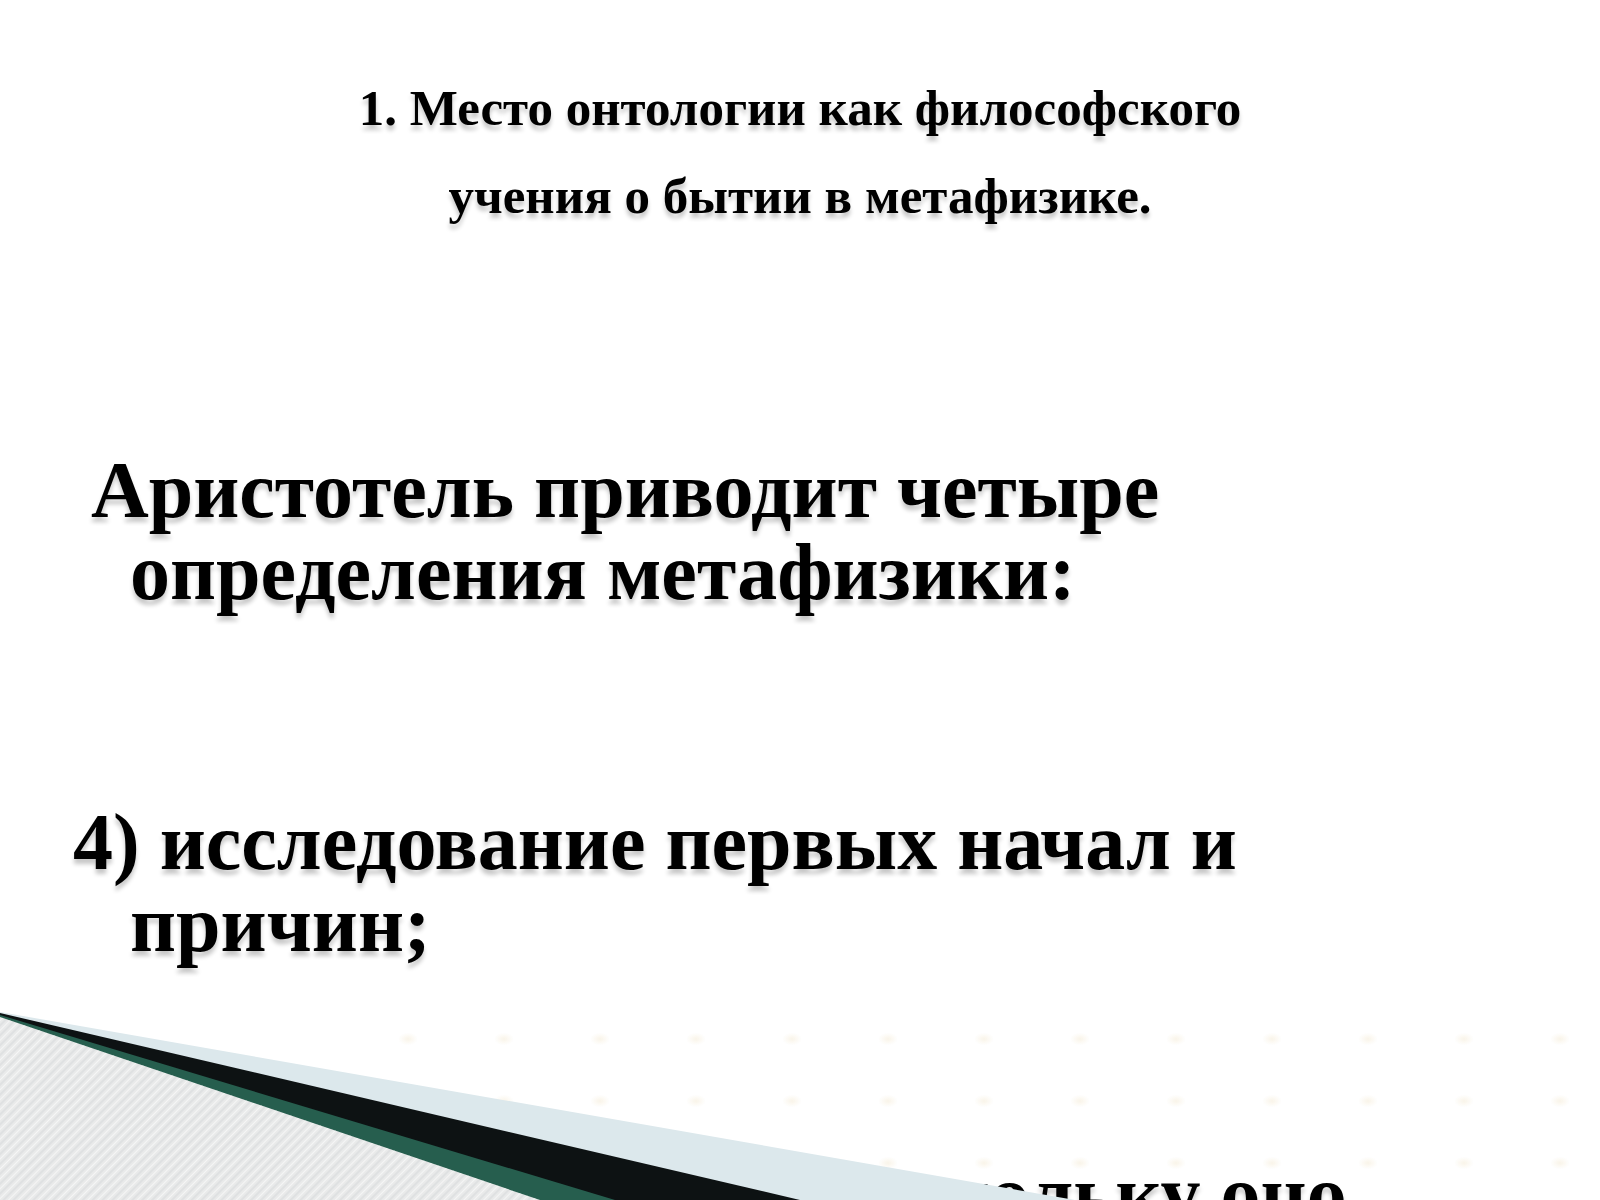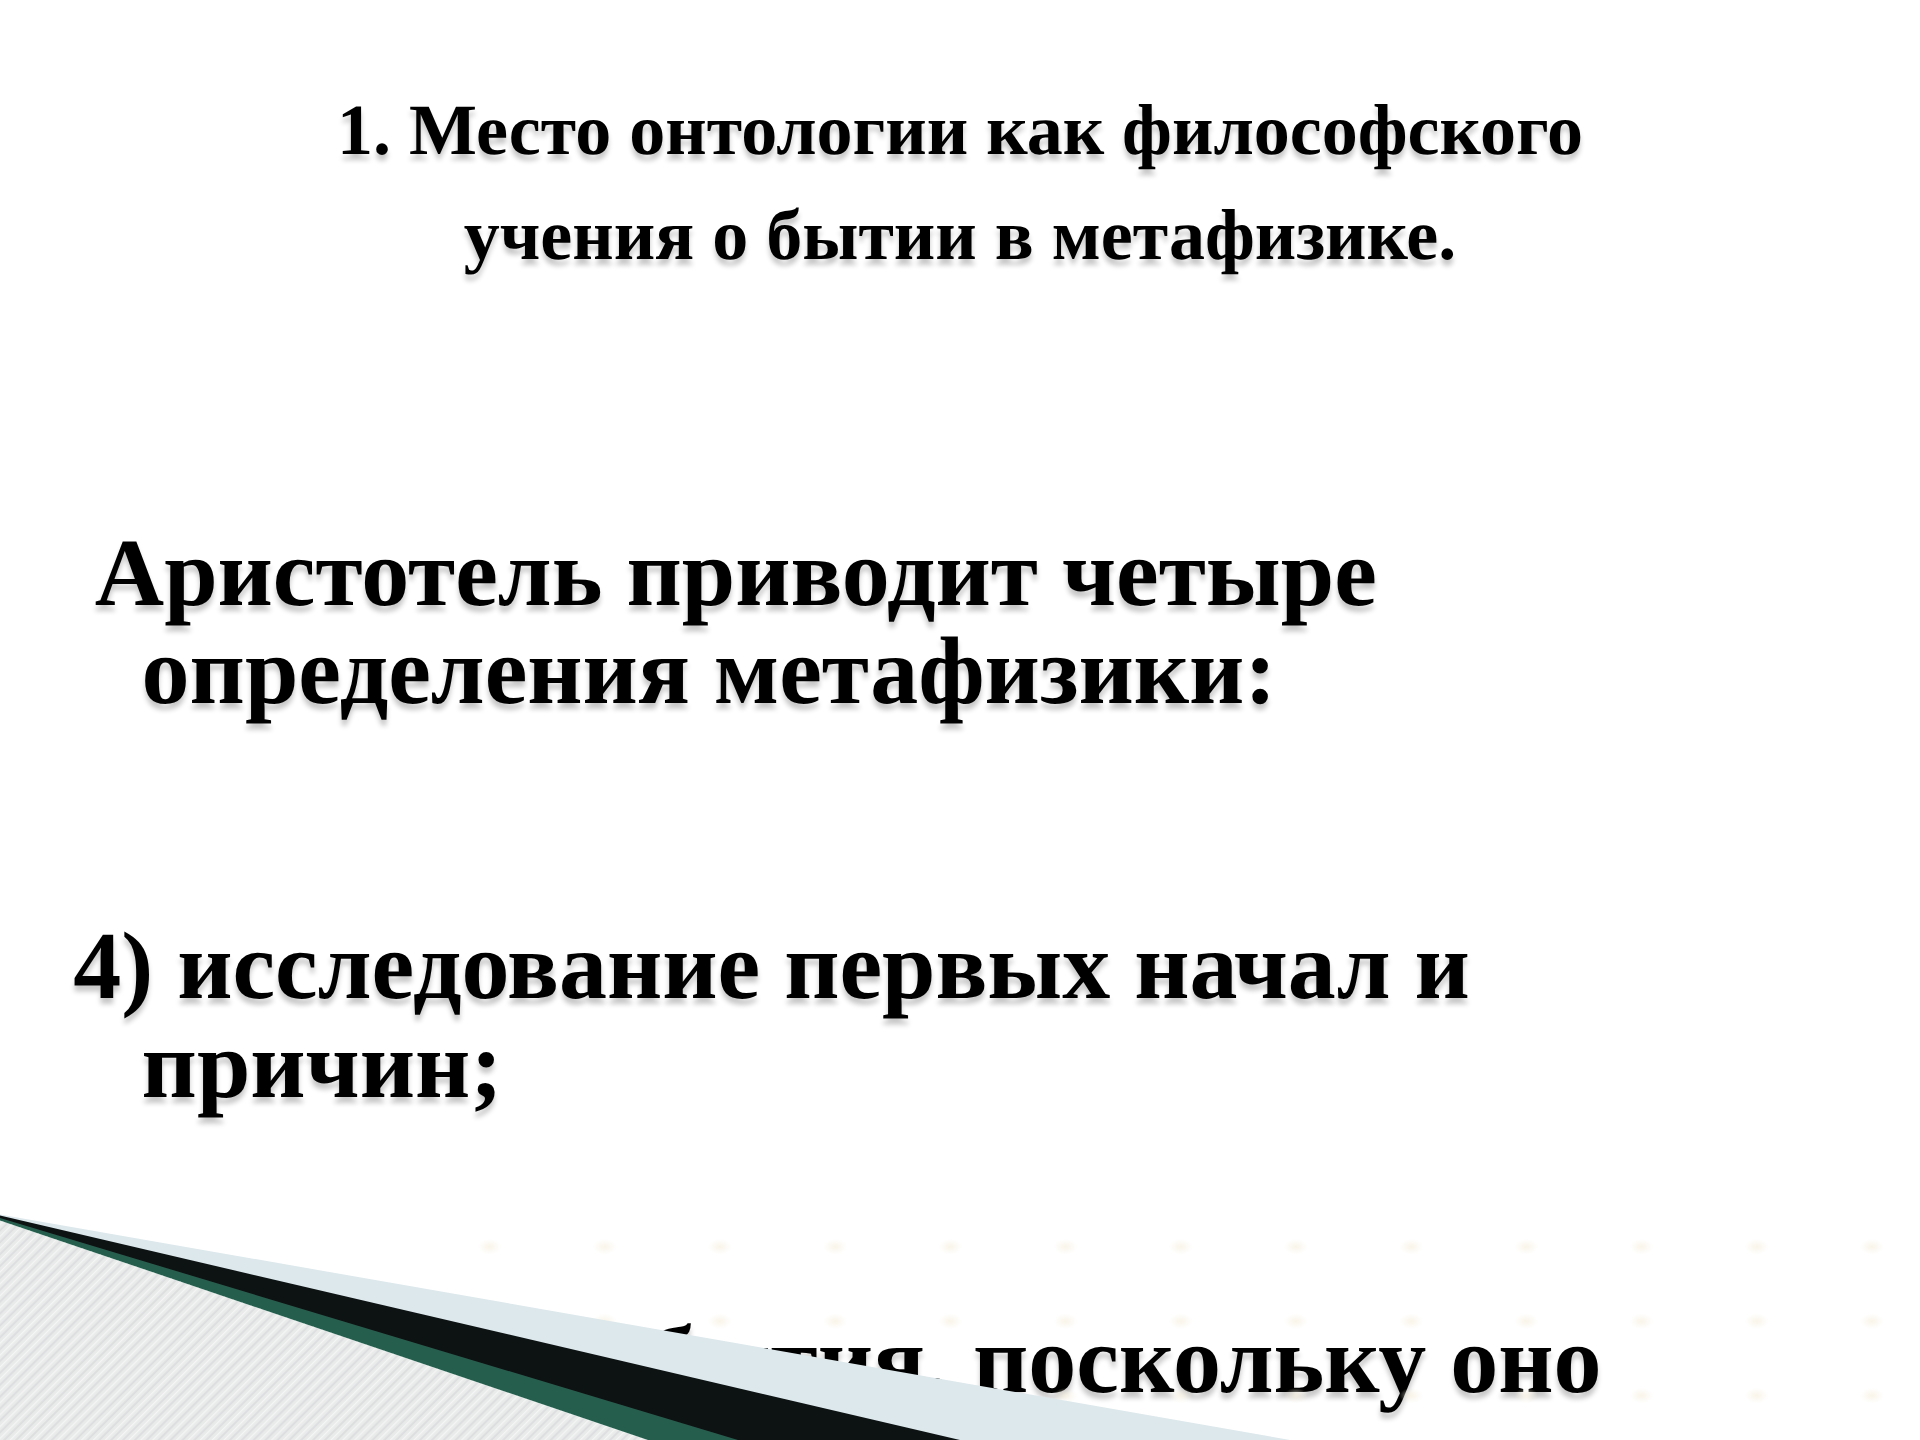--- a/index.html
+++ b/index.html
@@ -16,40 +16,40 @@
     font-family: "Liberation Serif", "DejaVu Serif", serif;
     font-weight: 700;
     color: #000000;
   }
   .title {
     position: absolute;
     left: 0;
     right: 0;
     top: 64px;
     margin: 0;
-    font-size: 60px;
+    font-size: 51px;
     line-height: 88px;
     font-weight: 700;
     text-align: center;
     white-space: pre;
     letter-spacing: 0;
     text-shadow: 0 5px 4px rgba(0,0,0,0.22);
   }
   .body-text {
     position: absolute;
     left: 0;
     top: 273px;
     width: 1600px;
     font-size: 80px;
     line-height: 82px;
     white-space: pre;
     text-shadow: 0 5px 4px rgba(0,0,0,0.22);
   }
   .body-text p {
-    margin: 0;
+    margin: 12px;
     padding-left: 118px;
   }
   .body-text p.lead {
     text-indent: -39px;  
   }
   .body-text p.item {
     text-indent: -57px;  
   }
   
   .speckles {

